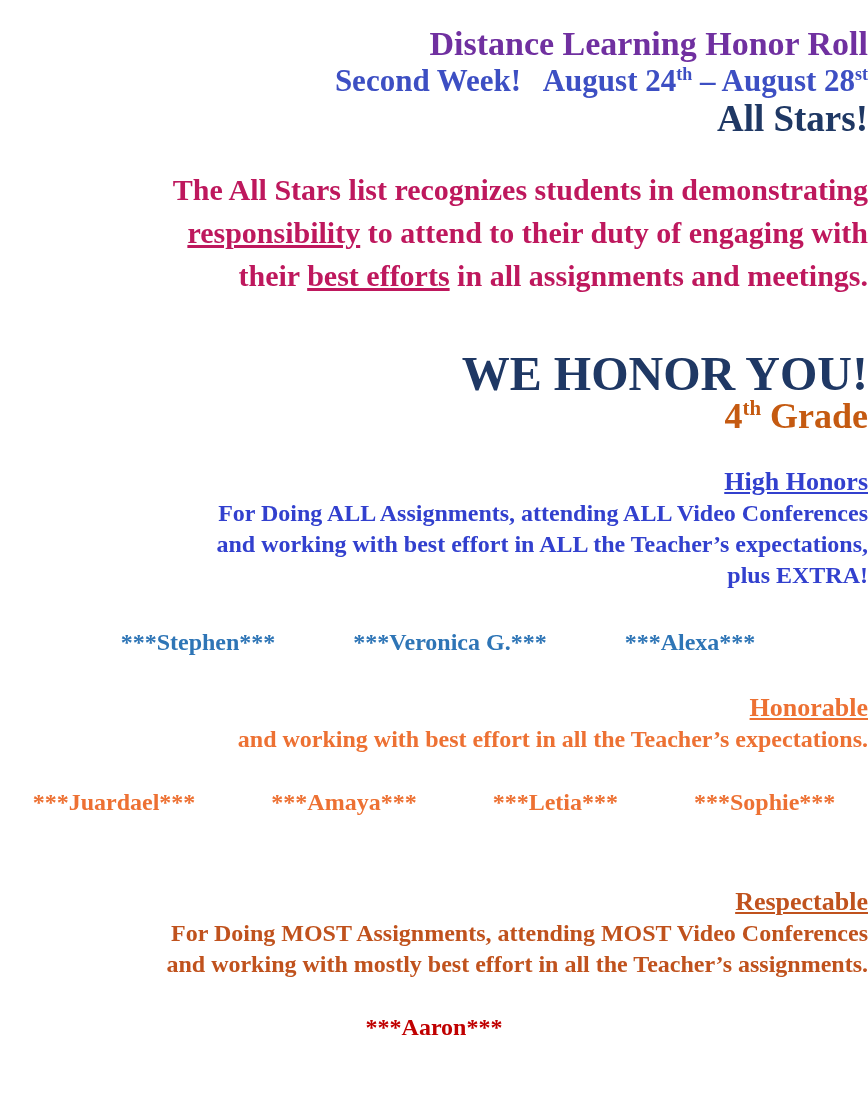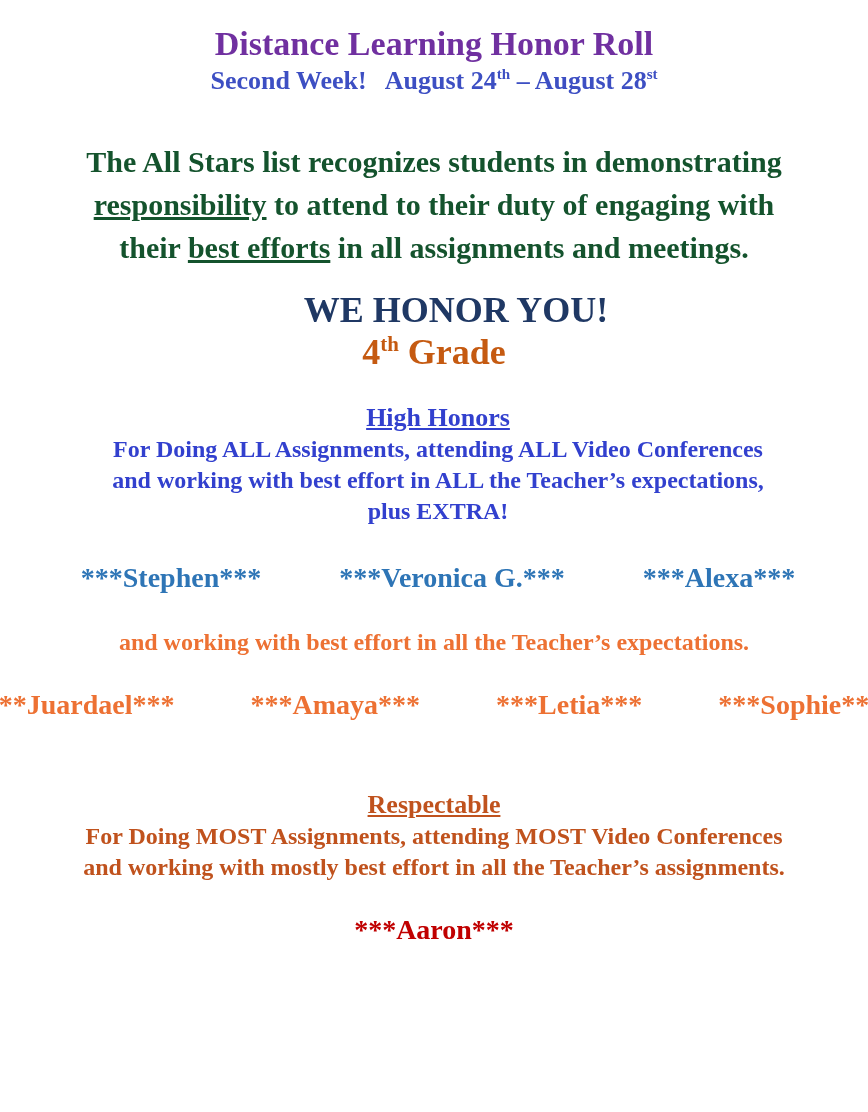--- a/index.html
+++ b/index.html
@@ -8,54 +8,54 @@
     background: #ffffff;
   }
   body {
     width: 868px;
     height: 1112px;
     overflow: hidden;
     font-family: "Liberation Serif", serif;
     font-weight: 700;
     text-align: center;
   }
-  .doc { padding-top: 24px; }
+  .doc { padding-top: 24px; text-align: right; }
 
   .title {
     font-size: 34px;
     line-height: 40px;
     color: #7030A0;
   }
   .subtitle {
-    font-size: 26px;
+    font-size: 31px;
     line-height: 34px;
     color: #3D4FC3;
     white-space: pre;
   }
   .allstars {
     font-size: 37px;
     line-height: 42px;
     color: #1F3864;
   }
   sup {
     font-size: 0.58em;
     vertical-align: super;
     line-height: 0;
   }
   .u { text-decoration: underline; }
 
   .intro {
-    margin-top: 42px;
+    margin-top: 28px;
     font-size: 30px;
     line-height: 43px;
-    color: #14532d;
+    color: #be185d;
   }
   .we-honor {
-    margin-top: 20px;
-    font-size: 36px;
+    margin-top: 56px;
+    font-size: 48px;
     line-height: 42px;
     color: #1F3864;
     padding-left: 44px;
   }
   .grade {
     font-size: 36px;
     line-height: 42px;
     color: #C55A11;
   }
 
@@ -65,21 +65,21 @@
     text-decoration: underline;
   }
   .desc-line {
     font-size: 24px;
     line-height: 31px;
   }
   .names {
     display: flex;
     justify-content: center;
     align-items: baseline;
-    font-size: 28px;
+    font-size: 24px;
     line-height: 30px;
   }
 
   .sec-high { margin-top: 28px; color: #3240CE; padding-left: 8px; }
   .sec-high .names { margin-top: 36px; gap: 78px; color: #2E75B6; }
 
   .sec-honorable { margin-top: 34px; color: #ED7133; }
   .sec-honorable .names { margin-top: 32px; gap: 76px; color: #ED7133; }
 
   .sec-respectable { margin-top: 68px; color: #C0521D; }
@@ -87,20 +87,21 @@
 </style>
 </head>
 <body>
 
 <div class="doc">
 
   <div class="title">Distance Learning Honor Roll</div>
 
   <div class="subtitle"><span>Second Week!   August 24</span><sup>th</sup><span> – August 28</span><sup>st</sup></div>
 
+  <div class="allstars">All Stars!</div>
 
   <div class="intro">
     <div class="intro-line"><span>The All Stars list recognizes students in demonstrating</span></div>
     <div class="intro-line"><span class="u">responsibility</span><span> to attend to their duty of engaging with</span></div>
     <div class="intro-line"><span>their </span><span class="u">best efforts</span><span> in all assignments and meetings.</span></div>
   </div>
 
   <div class="we-honor">WE HONOR YOU!</div>
 
   <div class="grade"><span>4</span><sup>th</sup><span> Grade</span></div>
@@ -113,20 +114,21 @@
         <div class="desc-line">plus EXTRA!</div>
       </div>
     <div class="names">
         <span class="name">***Stephen***</span>
         <span class="name">***Veronica G.***</span>
         <span class="name">***Alexa***</span>
       </div>
   </div>
 
   <div class="sec-honorable">
+    <div class="section-heading">Honorable</div>
     <div>
         <div class="desc-line">and working with best effort in all the Teacher’s expectations.</div>
       </div>
     <div class="names">
         <span class="name">***Juardael***</span>
         <span class="name">***Amaya***</span>
         <span class="name">***Letia***</span>
         <span class="name">***Sophie***</span>
       </div>
   </div>

